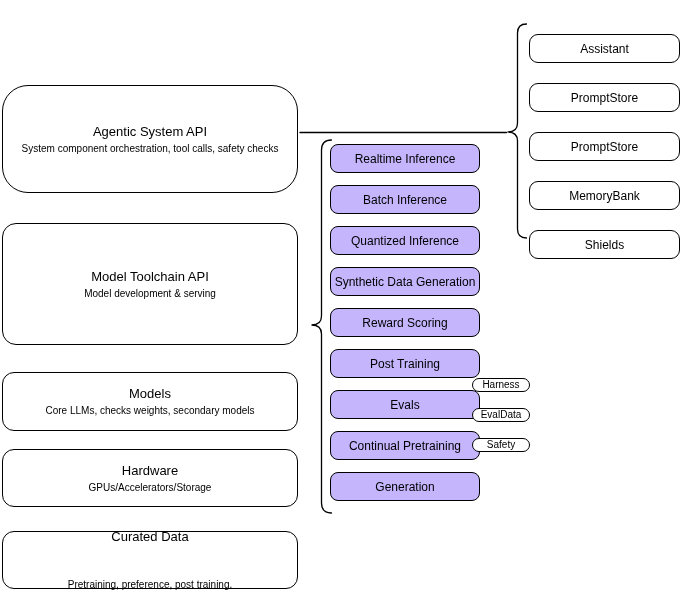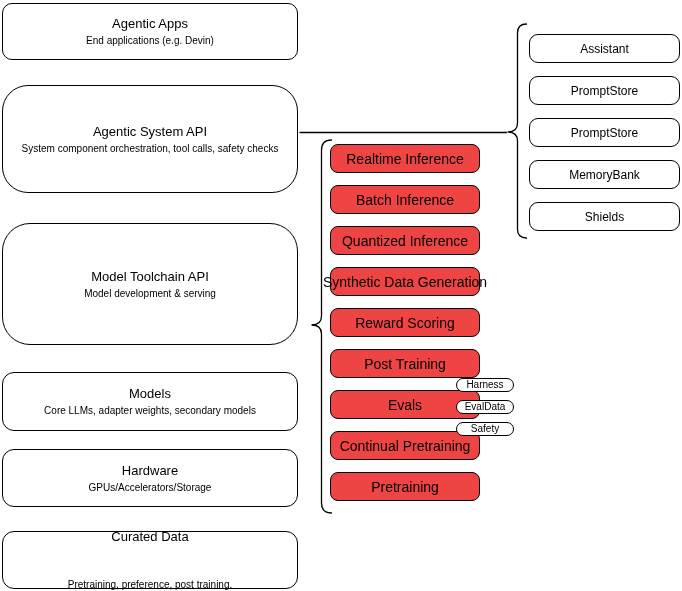--- a/index.html
+++ b/index.html
@@ -34,54 +34,54 @@
     flex-direction: column;
     align-items: center;
     justify-content: center;
     text-align: center;
     z-index: 1;
   }
   .layer-title { font-size: 13px; line-height: 16px; }
   .layer-subtitle { font-size: 10px; line-height: 13px; margin-top: 2px; }
   .l1 { top: 3px;   height: 57px;  border-radius: 10px; }
   .l2 { top: 85px;  height: 108px; border-radius: 26px; }
-  .l3 { top: 223px; height: 122px; border-radius: 28px; }
+  .l3 { top: 223px; height: 122px; border-radius: 14px; }
   .l4 { top: 372px; height: 59px;  border-radius: 12px; text-align: right; }
   .l5 { top: 449px; height: 58px;  border-radius: 12px; }
   .l6 { top: 531px; height: 58px;  border-radius: 12px; gap: 31px; }
   
   .toolchain-col {
     position: absolute;
     left: 330px; top: 144px;
     width: 150px;
     display: flex;
     flex-direction: column;
     gap: 12px;
     z-index: 1;
   }
   .toolchain-item {
     box-sizing: border-box;
     height: 29px;
     border: 1px solid #000000;
     border-radius: 8px;
-    background: #ef4444;
-    display: flex;
-    align-items: center;
-    justify-content: center;
-    font-size: 14px;
+    background: #c4b5fd;
+    display: flex;
+    align-items: center;
+    justify-content: center;
+    font-size: 12px;
     white-space: nowrap;
   }
   
   .evals-pills {
     position: absolute;
-    left: 456px; top: 378px;
+    left: 472px; top: 378px;
     width: 58px;
     display: flex;
     flex-direction: column;
-    gap: 8px;
+    gap: 16px;
     z-index: 2;
   }
   .evals-pill {
     box-sizing: border-box;
     height: 14px;
     border: 1px solid #000000;
     border-radius: 7px;
     background: #ffffff;
     display: flex;
     align-items: center;
@@ -90,21 +90,21 @@
     line-height: 12px;
     white-space: nowrap;
   }
   
   .components-col {
     position: absolute;
     left: 529px; top: 34px;
     width: 151px;
     display: flex;
     flex-direction: column;
-    gap: 13px;
+    gap: 20px;
     z-index: 1;
   }
   .component-item {
     box-sizing: border-box;
     height: 29px;
     border: 1px solid #000000;
     border-radius: 9px;
     background: #ffffff;
     display: flex;
     align-items: center;
@@ -120,35 +120,31 @@
 
   <svg class="overlay" viewBox="0 0 682 591" xmlns="http://www.w3.org/2000/svg">
 
     <path d="M 300 132.5 L 506.5 132.5" stroke="#000000" stroke-width="1.3" fill="none" stroke-linecap="round"></path>
 
     <path d="M 331.5 140 Q 321.5 140 321.5 150 L 321.5 316 Q 321.5 325 311.5 325 Q 321.5 325 321.5 334 L 321.5 503 Q 321.5 513 331.5 513" stroke="#000000" stroke-width="1.3" fill="none" stroke-linecap="round"></path>
 
     <path d="M 526.5 24 Q 517.5 24 517.5 33 L 517.5 123 Q 517.5 132 507.5 132 Q 517.5 132 517.5 141 L 517.5 229 Q 517.5 238 526.5 238" stroke="#000000" stroke-width="1.3" fill="none" stroke-linecap="round"></path>
   </svg>
 
-  <div class="layer-box l1">
-    <div class="layer-title">Agentic Apps</div>
-    <div class="layer-subtitle">End applications (e.g. Devin)</div>
-  </div>
   <div class="layer-box l2">
     <div class="layer-title">Agentic System API</div>
     <div class="layer-subtitle">System component orchestration, tool calls, safety checks</div>
   </div>
   <div class="layer-box l3">
     <div class="layer-title">Model Toolchain API</div>
     <div class="layer-subtitle">Model development &amp; serving</div>
   </div>
   <div class="layer-box l4">
     <div class="layer-title">Models</div>
-    <div class="layer-subtitle">Core LLMs, adapter weights, secondary models</div>
+    <div class="layer-subtitle">Core LLMs, checks weights, secondary models</div>
   </div>
   <div class="layer-box l5">
     <div class="layer-title">Hardware</div>
     <div class="layer-subtitle">GPUs/Accelerators/Storage</div>
   </div>
   <div class="layer-box l6">
     <div class="layer-title">Curated Data</div>
     <div class="layer-subtitle">Pretraining, preference, post training.</div>
   </div>
 
@@ -180,21 +176,21 @@
 
       <div class="toolchain-item">
         <span>Evals</span>
       </div>
 
       <div class="toolchain-item">
         <span>Continual Pretraining</span>
       </div>
 
       <div class="toolchain-item">
-        <span>Pretraining</span>
+        <span>Generation</span>
       </div>
     </div>
 
   <div class="evals-pills">
 
       <div class="evals-pill">
         <span>Harness</span>
       </div>
 
       <div class="evals-pill">

